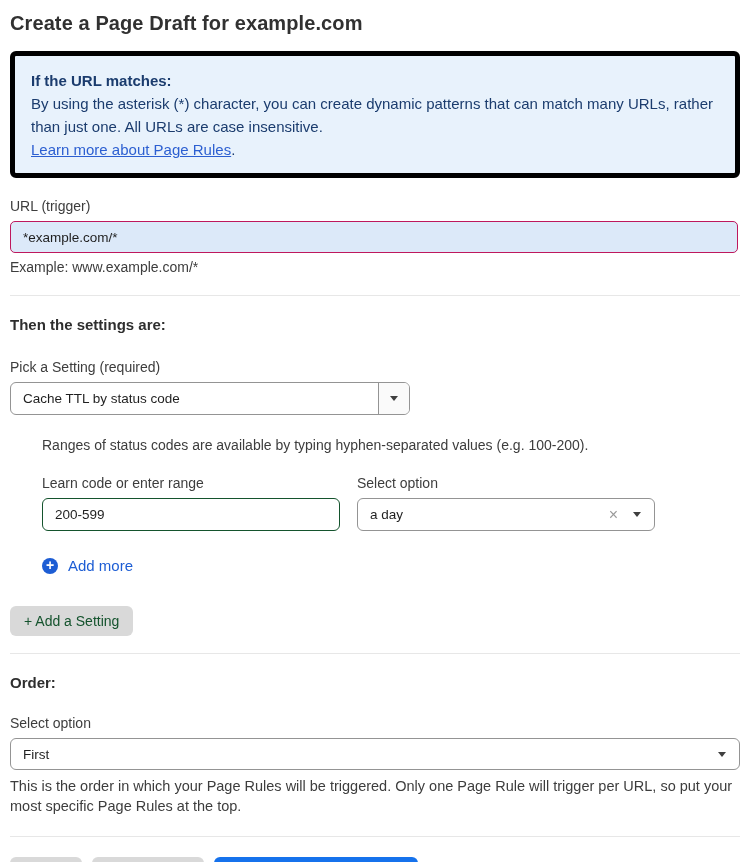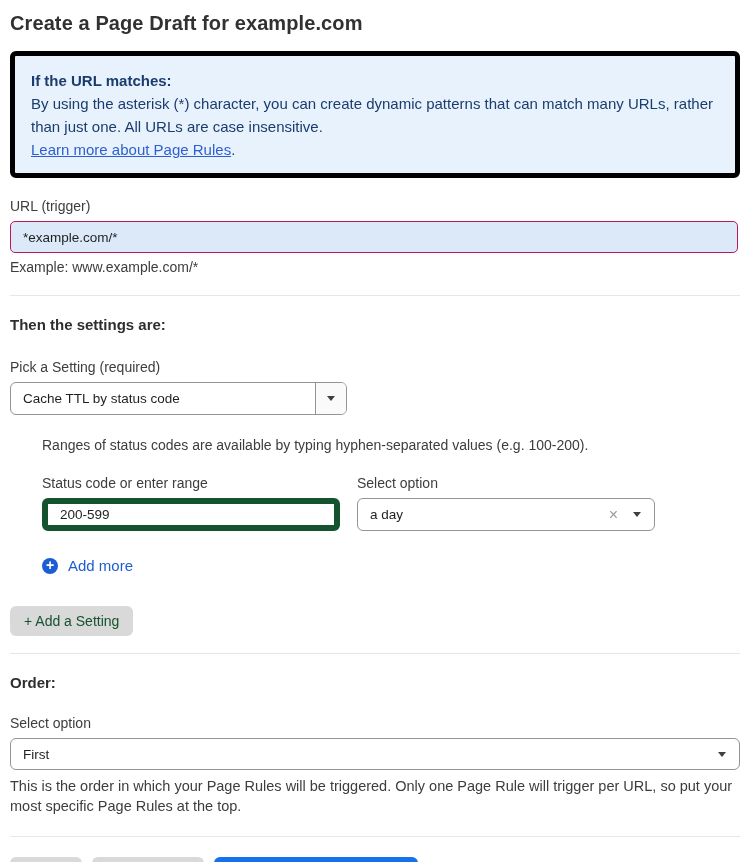--- a/index.html
+++ b/index.html
@@ -108,37 +108,37 @@
     width: 31px;
     align-self: stretch;
     border-left: 1px solid #949494;
     background: #fafafa;
     border-radius: 0 5px 5px 0;
     display: flex;
     align-items: center;
     justify-content: center;
   }
 
-  .setting-select { width: 337px; margin-bottom: 22px; }
+  .setting-select { width: 400px; margin-bottom: 22px; }
 
   
   .sub-setting { margin-left: 32px; margin-top: 20px; }
   .sub-setting .ranges-note {
     font-size: 14px;
     color: #3d3d3d;
     margin-bottom: 22px;
   }
   .columns { display: flex; gap: 17px; }
   .col { width: 298px; }
   .status-input {
     display: block;
     width: 298px;
     height: 33px;
     background: #fff;
-    border: 6px solid #14532d;
+    border: 1px solid #14532d;
     border-radius: 6px;
     padding: 0 12px;
     font-family: "Liberation Sans", sans-serif;
     font-size: 13.5px;
     color: #1f1f1f;
     outline: none;
   }
   .ttl-select { width: 298px; justify-content: flex-end; }
   .select-icons {
     display: flex;
@@ -235,21 +235,21 @@
     <span class="caret-box">
       <span class="caret-down"></span>
     </span>
   </div>
 
   <div class="sub-setting">
     <div class="ranges-note">Ranges of status codes are available by typing hyphen-separated values (e.g. 100-200).</div>
 
     <div class="columns">
       <div class="col">
-        <div class="field-label">Status code or enter range</div>
+        <div class="field-label">Learn code or enter range</div>
         <input class="status-input" type="text" value="200-599" style="">
       </div>
       <div class="col">
         <div class="field-label">Select option</div>
         <div class="select-control ttl-select">
           <span class="select-value">a day</span>
           <span class="select-icons">
             <span class="clear-x">×</span>
             <span class="caret-down"></span>
           </span>

